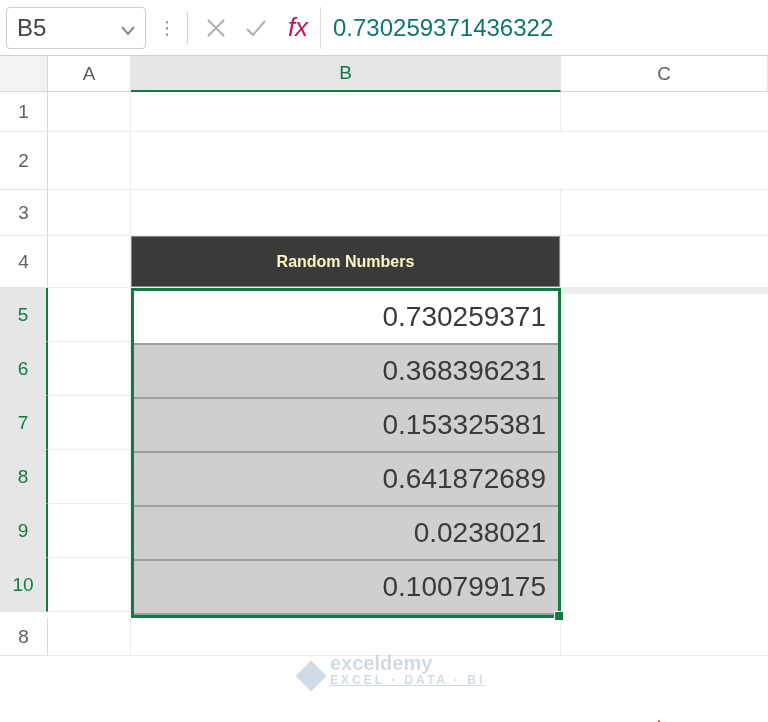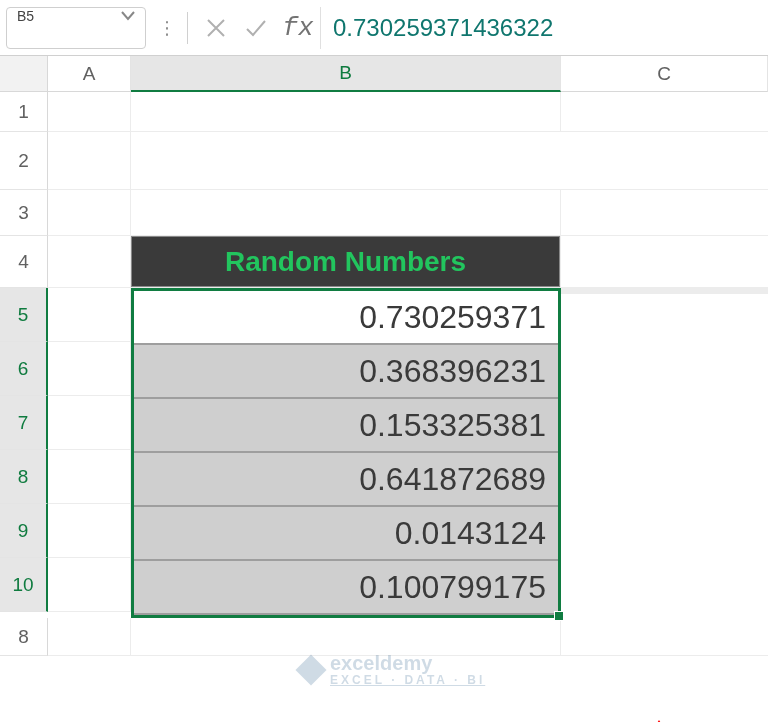--- a/index.html
+++ b/index.html
@@ -22,32 +22,32 @@
     padding: 0 6px;
   }
   .name-box {
     width: 140px;
     height: 42px;
     border: 1px solid #cfcfcf;
     border-radius: 4px;
     padding: 0 10px;
     margin-right: 10px;
     display: flex;
-    align-items: flex-start;
+    align-items: center;
     justify-content: space-between;
-    font-size: 14px;
+    font-size: 24px;
     color: #444;
     background: #fff;
   }
   .name-box .chev { color: #888; }
   .fb-divider { width: 1px; height: 32px; background: #d0d0d0; margin: 0 8px; }
   .fb-dots { color: #888; font-size: 18px; letter-spacing: 1px; padding: 0 2px; }
   .fb-btn { width: 40px; height: 40px; display: flex; align-items: center; justify-content: center; color: #a0a0a0; font-size: 24px; }
   .fb-btn.check { color: #b0b0b0; }
-  .fb-fx { font-family: Liberation Mono, monospace; font-style: italic; font-size: 26px; color: #737373; width: 44px; text-align: center; }
+  .fb-fx { font-family: Liberation Sans, sans-serif; font-style: italic; font-size: 26px; color: #be185d; width: 44px; text-align: center; }
   .fb-value {
     flex: 1;
     height: 42px;
     display: flex;
     align-items: center;
     padding: 0 12px;
     font-size: 24px;
     color: #0f766e;
     border-left: 1px solid #e0e0e0;
   }
@@ -124,43 +124,43 @@
     justify-content: center;
     font-size: 26px;
     font-weight: 700;
     color: #2a3b56;
     height: 100%;
   }
 
   
   .header-cell {
     background: #3a3a3a;
-    color: #22c55e;
+    color: #fef9c3;
     display: flex;
     align-items: center;
     justify-content: center;
-    font-size: 28px;
+    font-size: 16px;
     font-weight: 700;
     height: 100%;
     border: 1px solid #888;
     border-bottom-color: #888;
   }
 
   
   .data-wrap {
     position: relative;
     border: 3px solid #107c41;
   }
   .data-row {
     height: 54px;
     display: flex;
     align-items: center;
     justify-content: flex-end;
     padding: 0 12px;
-    font-size: 32px;
+    font-size: 28px;
     color: #3a3a3a;
     border-bottom: 2px solid #9e9e9e;
     background: #cfcfcf;
   }
   .data-row:last-child { border-bottom: none; }
   .data-row.selected { background: #ffffff; }
   .fill-handle {
     position: absolute;
     right: -6px;
     bottom: -6px;
@@ -181,21 +181,21 @@
     border-right: 14px solid transparent;
     border-bottom: 22px solid #ff0000;
     position: absolute;
   }
 
   .watermark {
     position: absolute;
     left: 300px;
     top: 652px;
     display: flex;
-    align-items: center;
+    align-items: flex-end;
     gap: 8px;
     opacity: 0.22;
     color: #2b5e8b;
     font-size: 20px;
     font-weight: 600;
   }
   .watermark .logo {
     width: 22px; height: 22px;
     background: #2b5e8b;
     transform: rotate(45deg);
@@ -284,21 +284,21 @@
         <div class="cell-a hdata"></div>
         <div class="cell-a hdata"></div>
         <div class="cell-a hdata"></div>
         <div class="cell-a hdata"></div>
       </div>
       <div class="data-wrap" style="width:430px;">
         <div class="data-row selected">0.730259371</div>
         <div class="data-row">0.368396231</div>
         <div class="data-row">0.153325381</div>
         <div class="data-row">0.641872689</div>
-        <div class="data-row">0.0143124</div>
+        <div class="data-row">0.0238021</div>
         <div class="data-row">0.100799175</div>
         <div class="fill-handle"></div>
       </div>
       <div style="display:flex;flex-direction:column;flex:1;">
         <div class="cell-c hdata"></div>
         <div class="cell-c hdata"></div>
         <div class="cell-c hdata"></div>
         <div class="cell-c hdata"></div>
         <div class="cell-c hdata"></div>
         <div class="cell-c hdata"></div>

